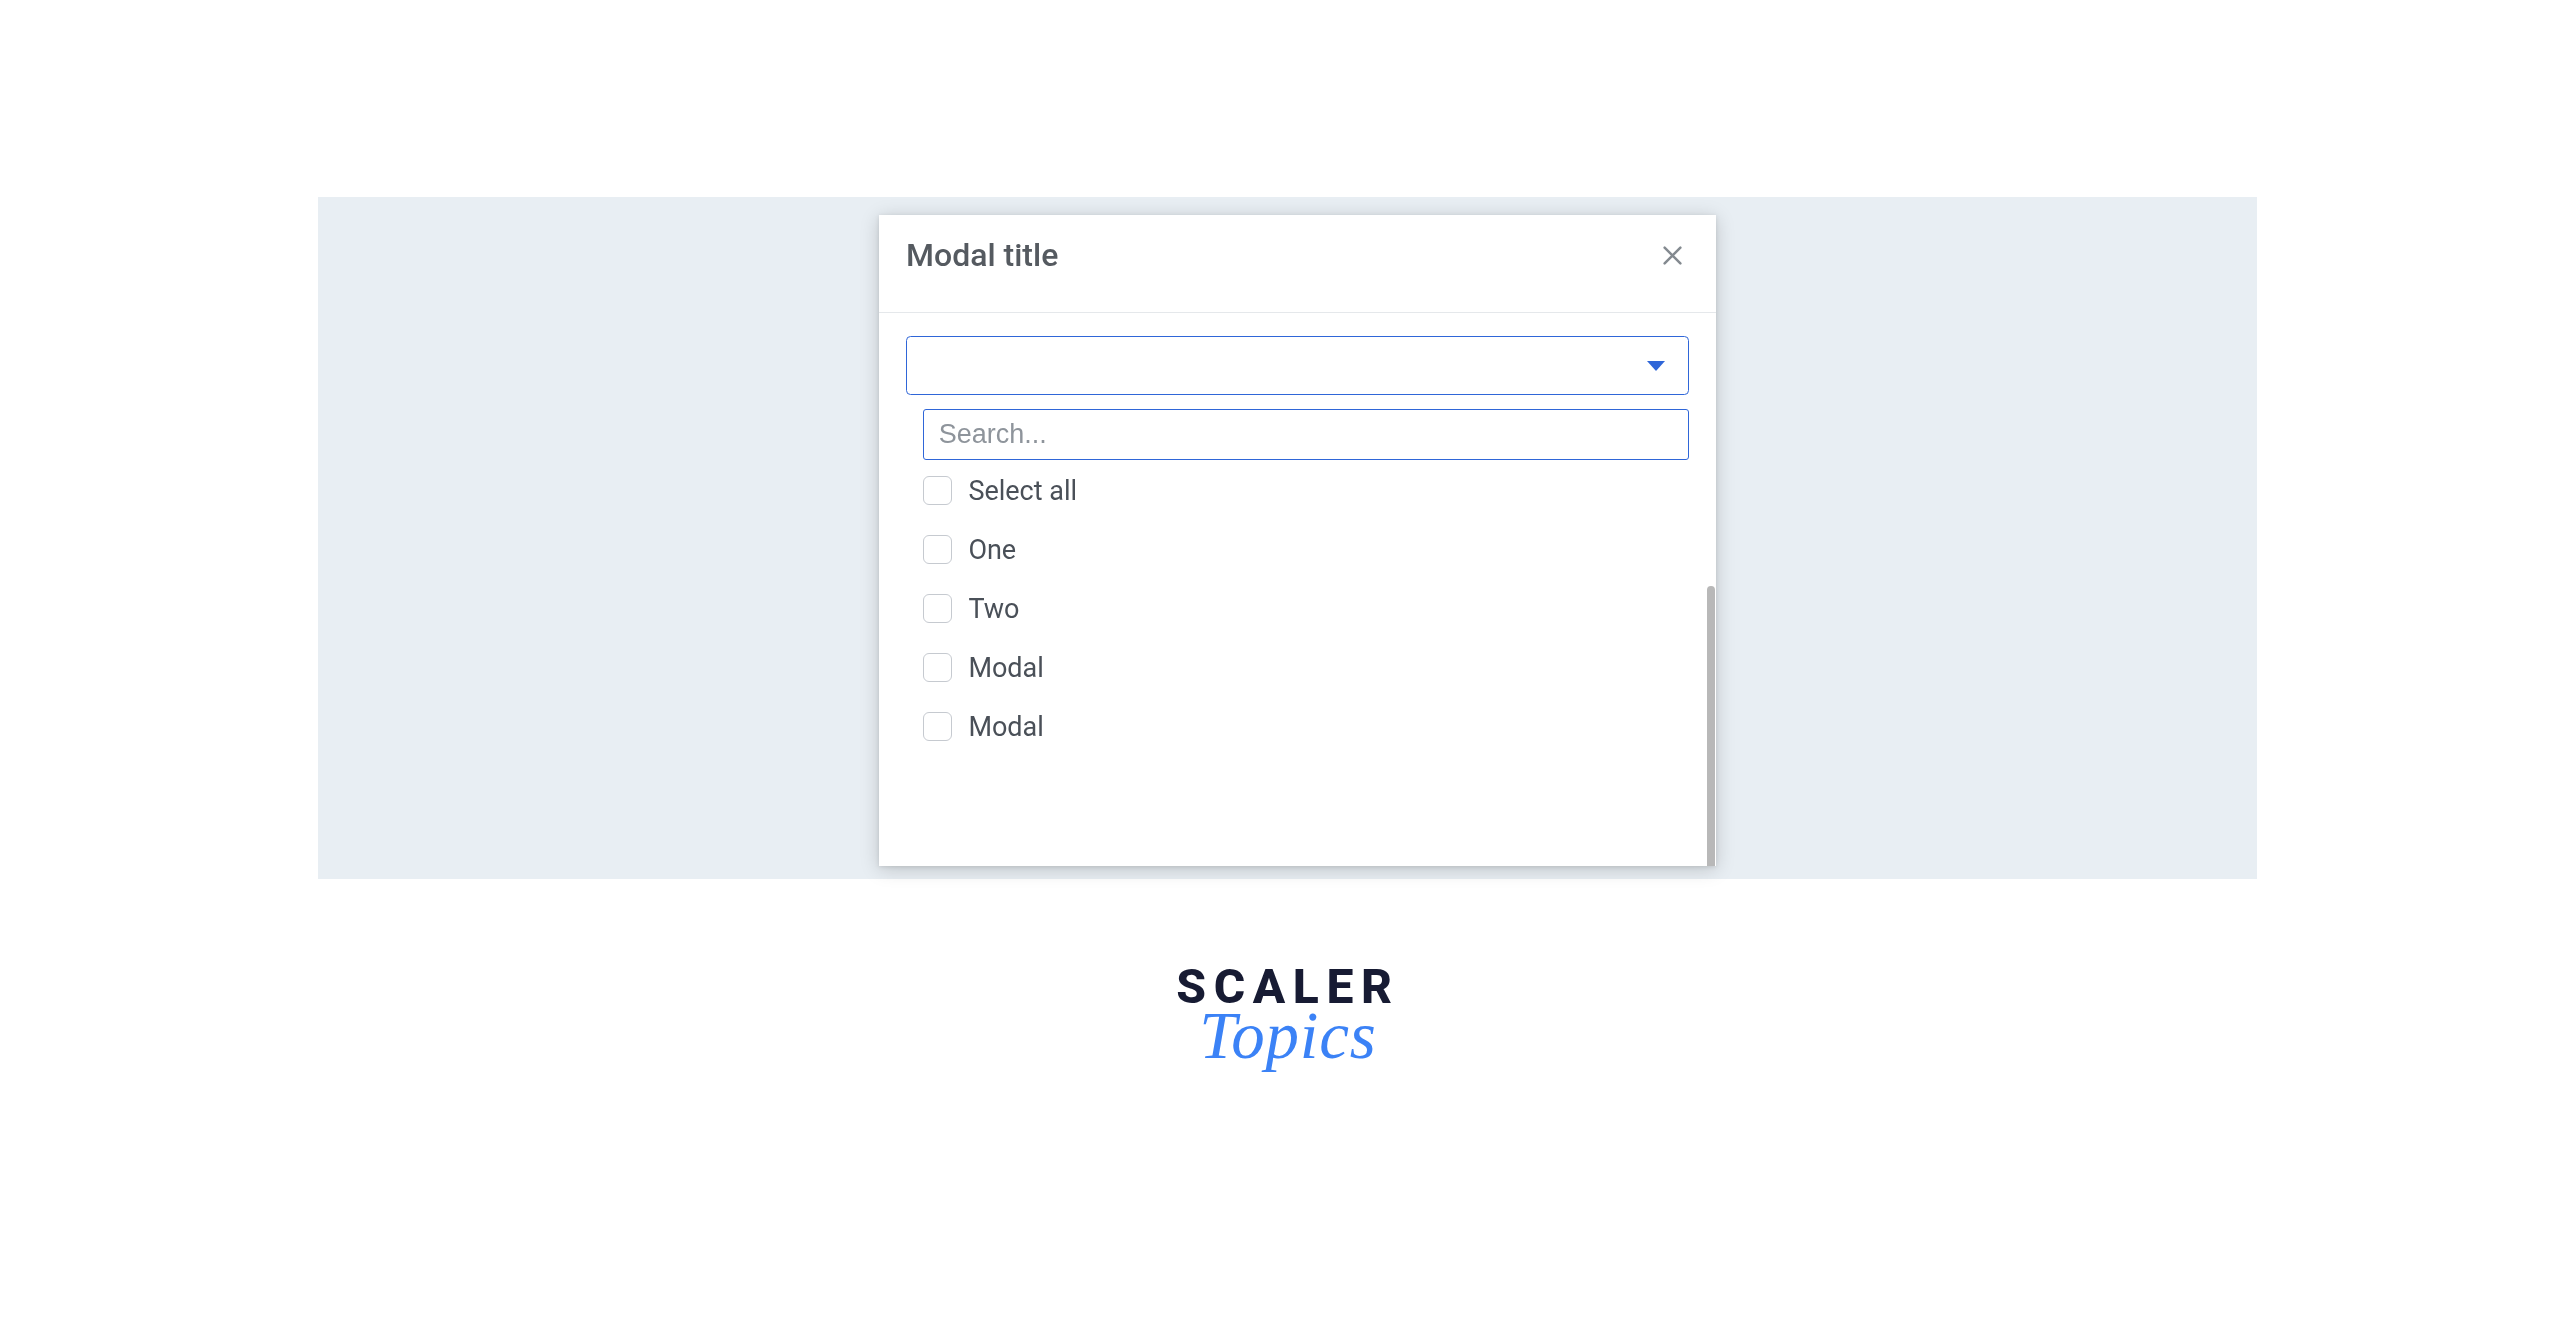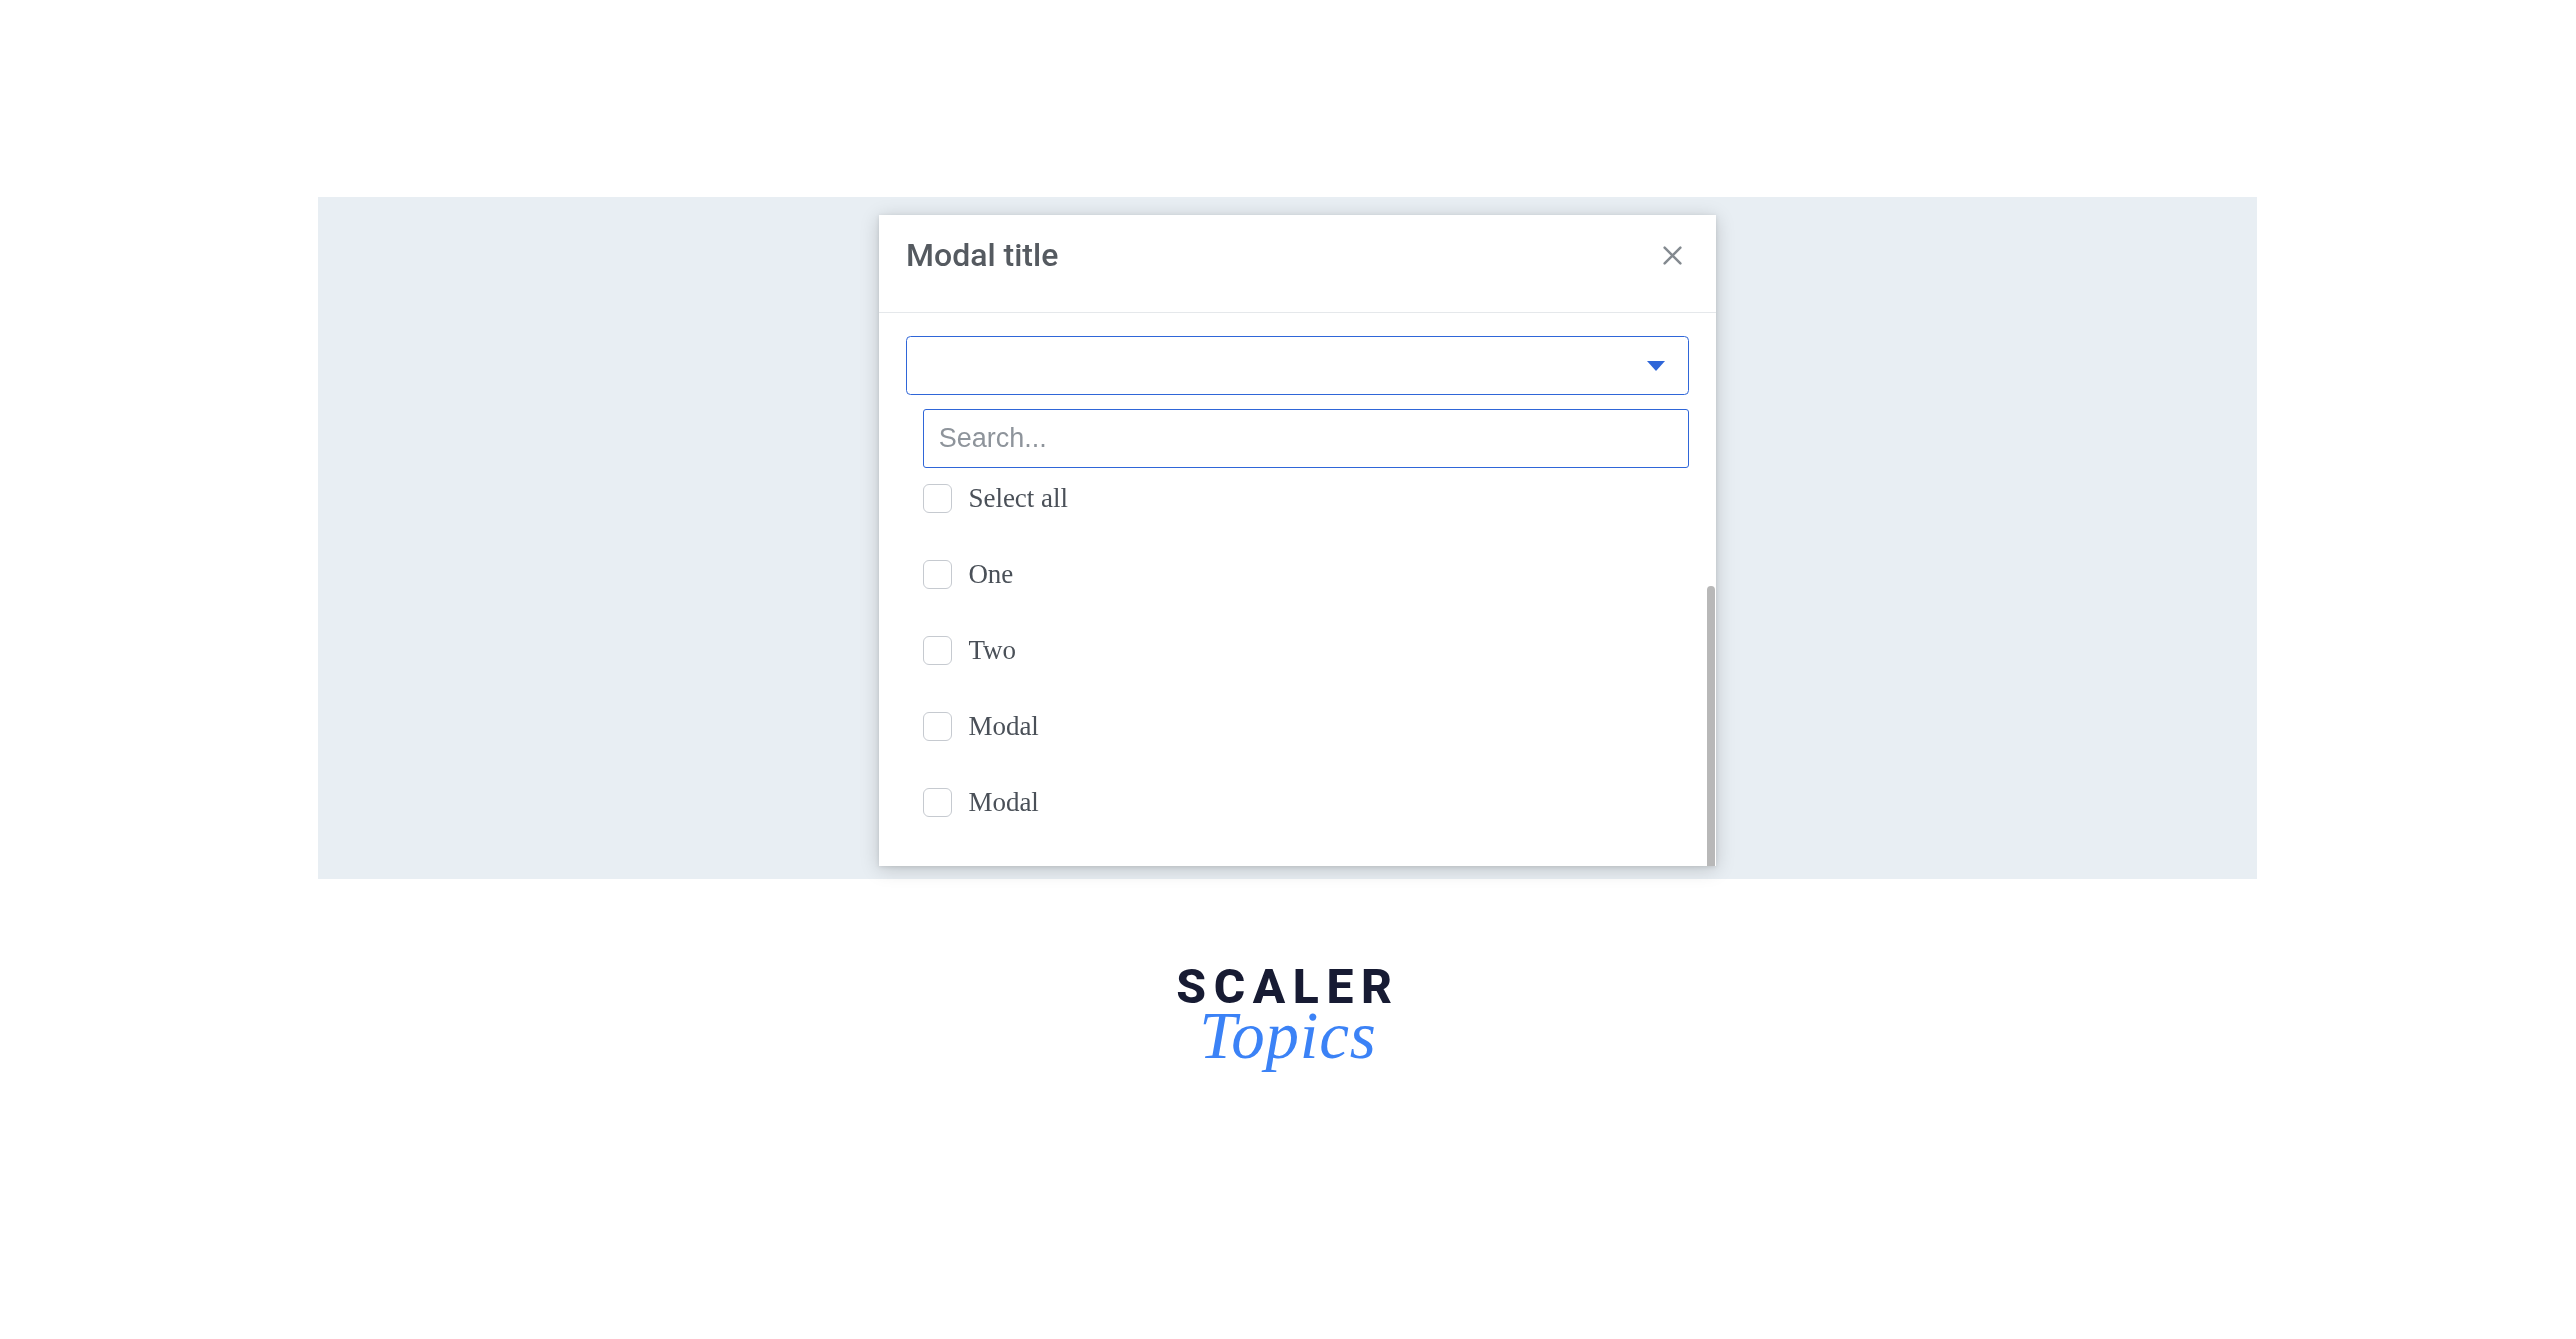--- a/index.html
+++ b/index.html
@@ -70,36 +70,35 @@
       border-right: 9px solid transparent;
       border-top: 10.6px solid #2f66d8;
     }
     .dropdown-panel {
       margin-top: 13.6px;
       padding-left: 16.7px;
       position: relative;
     }
     .search-input {
       width: 100%;
-      height: 59px;
+      height: 51px;
       border: 1.5px solid #2f66d8;
       border-radius: 3px;
       padding: 0 15px;
       font-size: 27px;
       color: #3a3f45;
       outline: none;
     }
     .search-input::placeholder { color: #8e949b; }
     .option-list {
       margin-top: 15px;
       display: flex;
       flex-direction: column;
-      gap: 45px;
+      gap: 27px;
       position: relative;
-      font-family: Liberation Serif, serif;
     }
     .option-row {
       display: flex;
       align-items: center;
       gap: 16.7px;
       cursor: pointer;
       padding-left: 0;
     }
     .chk {
       width: 29px; height: 29px;

